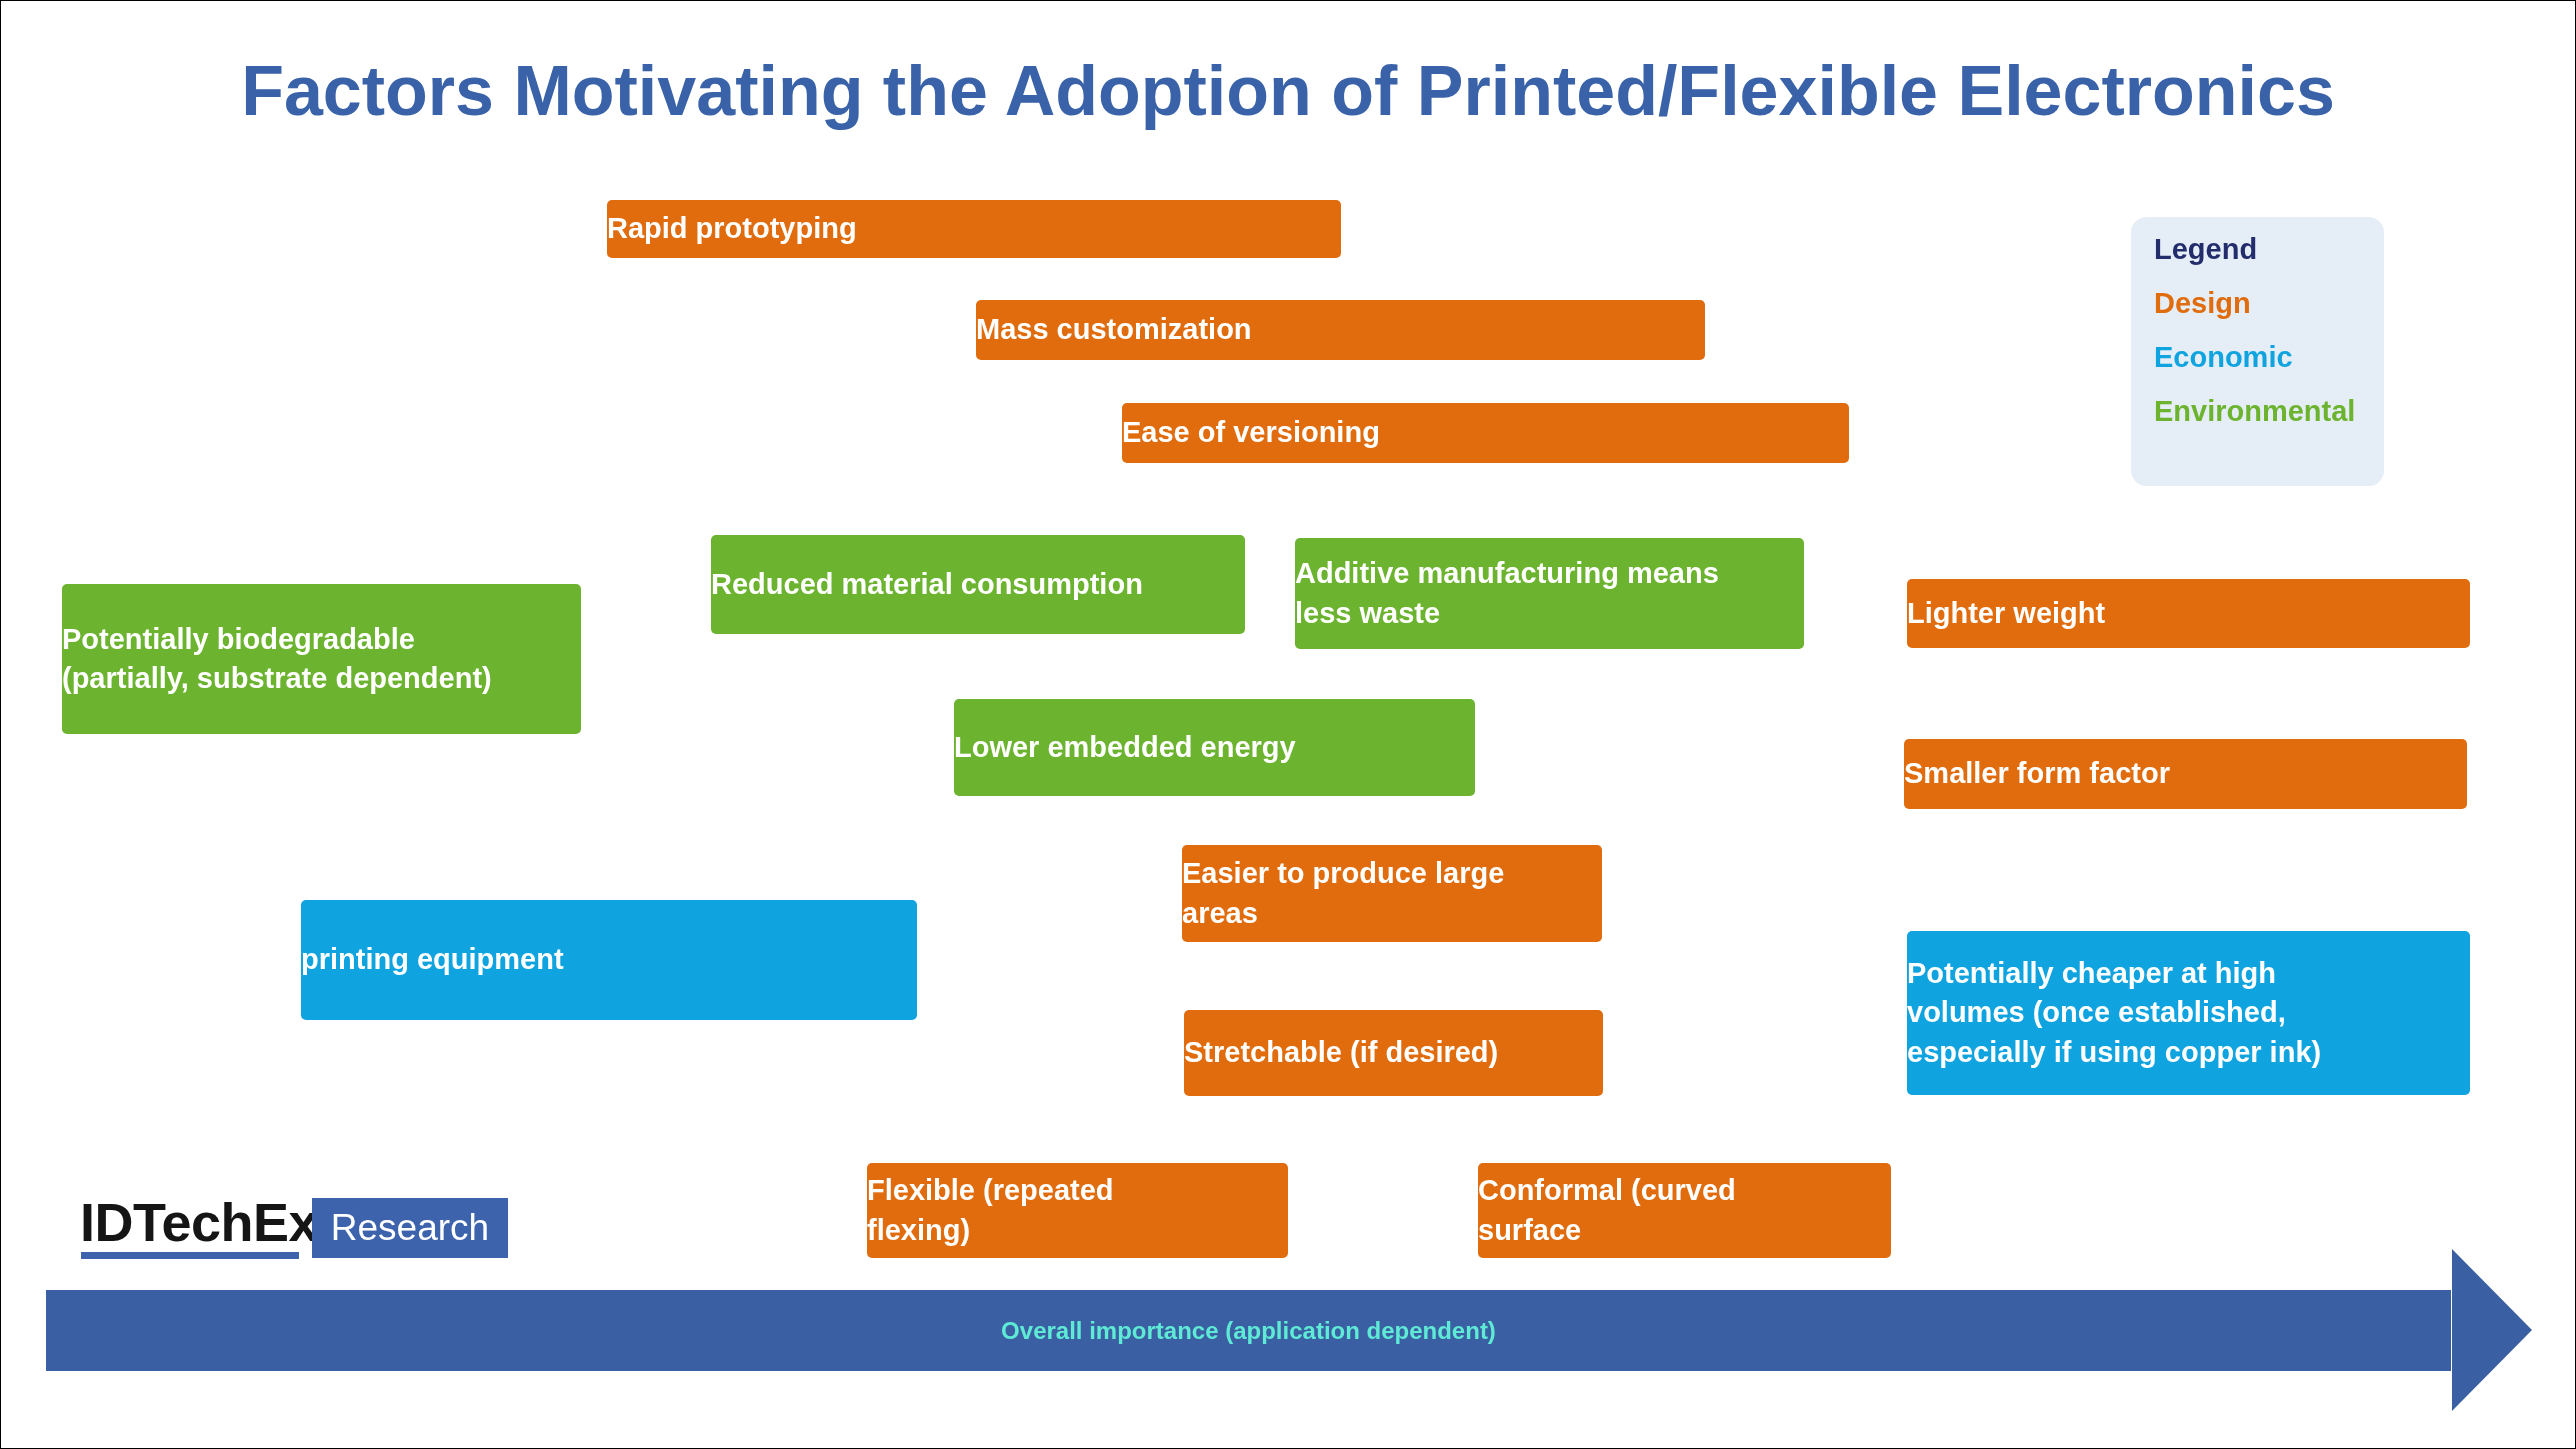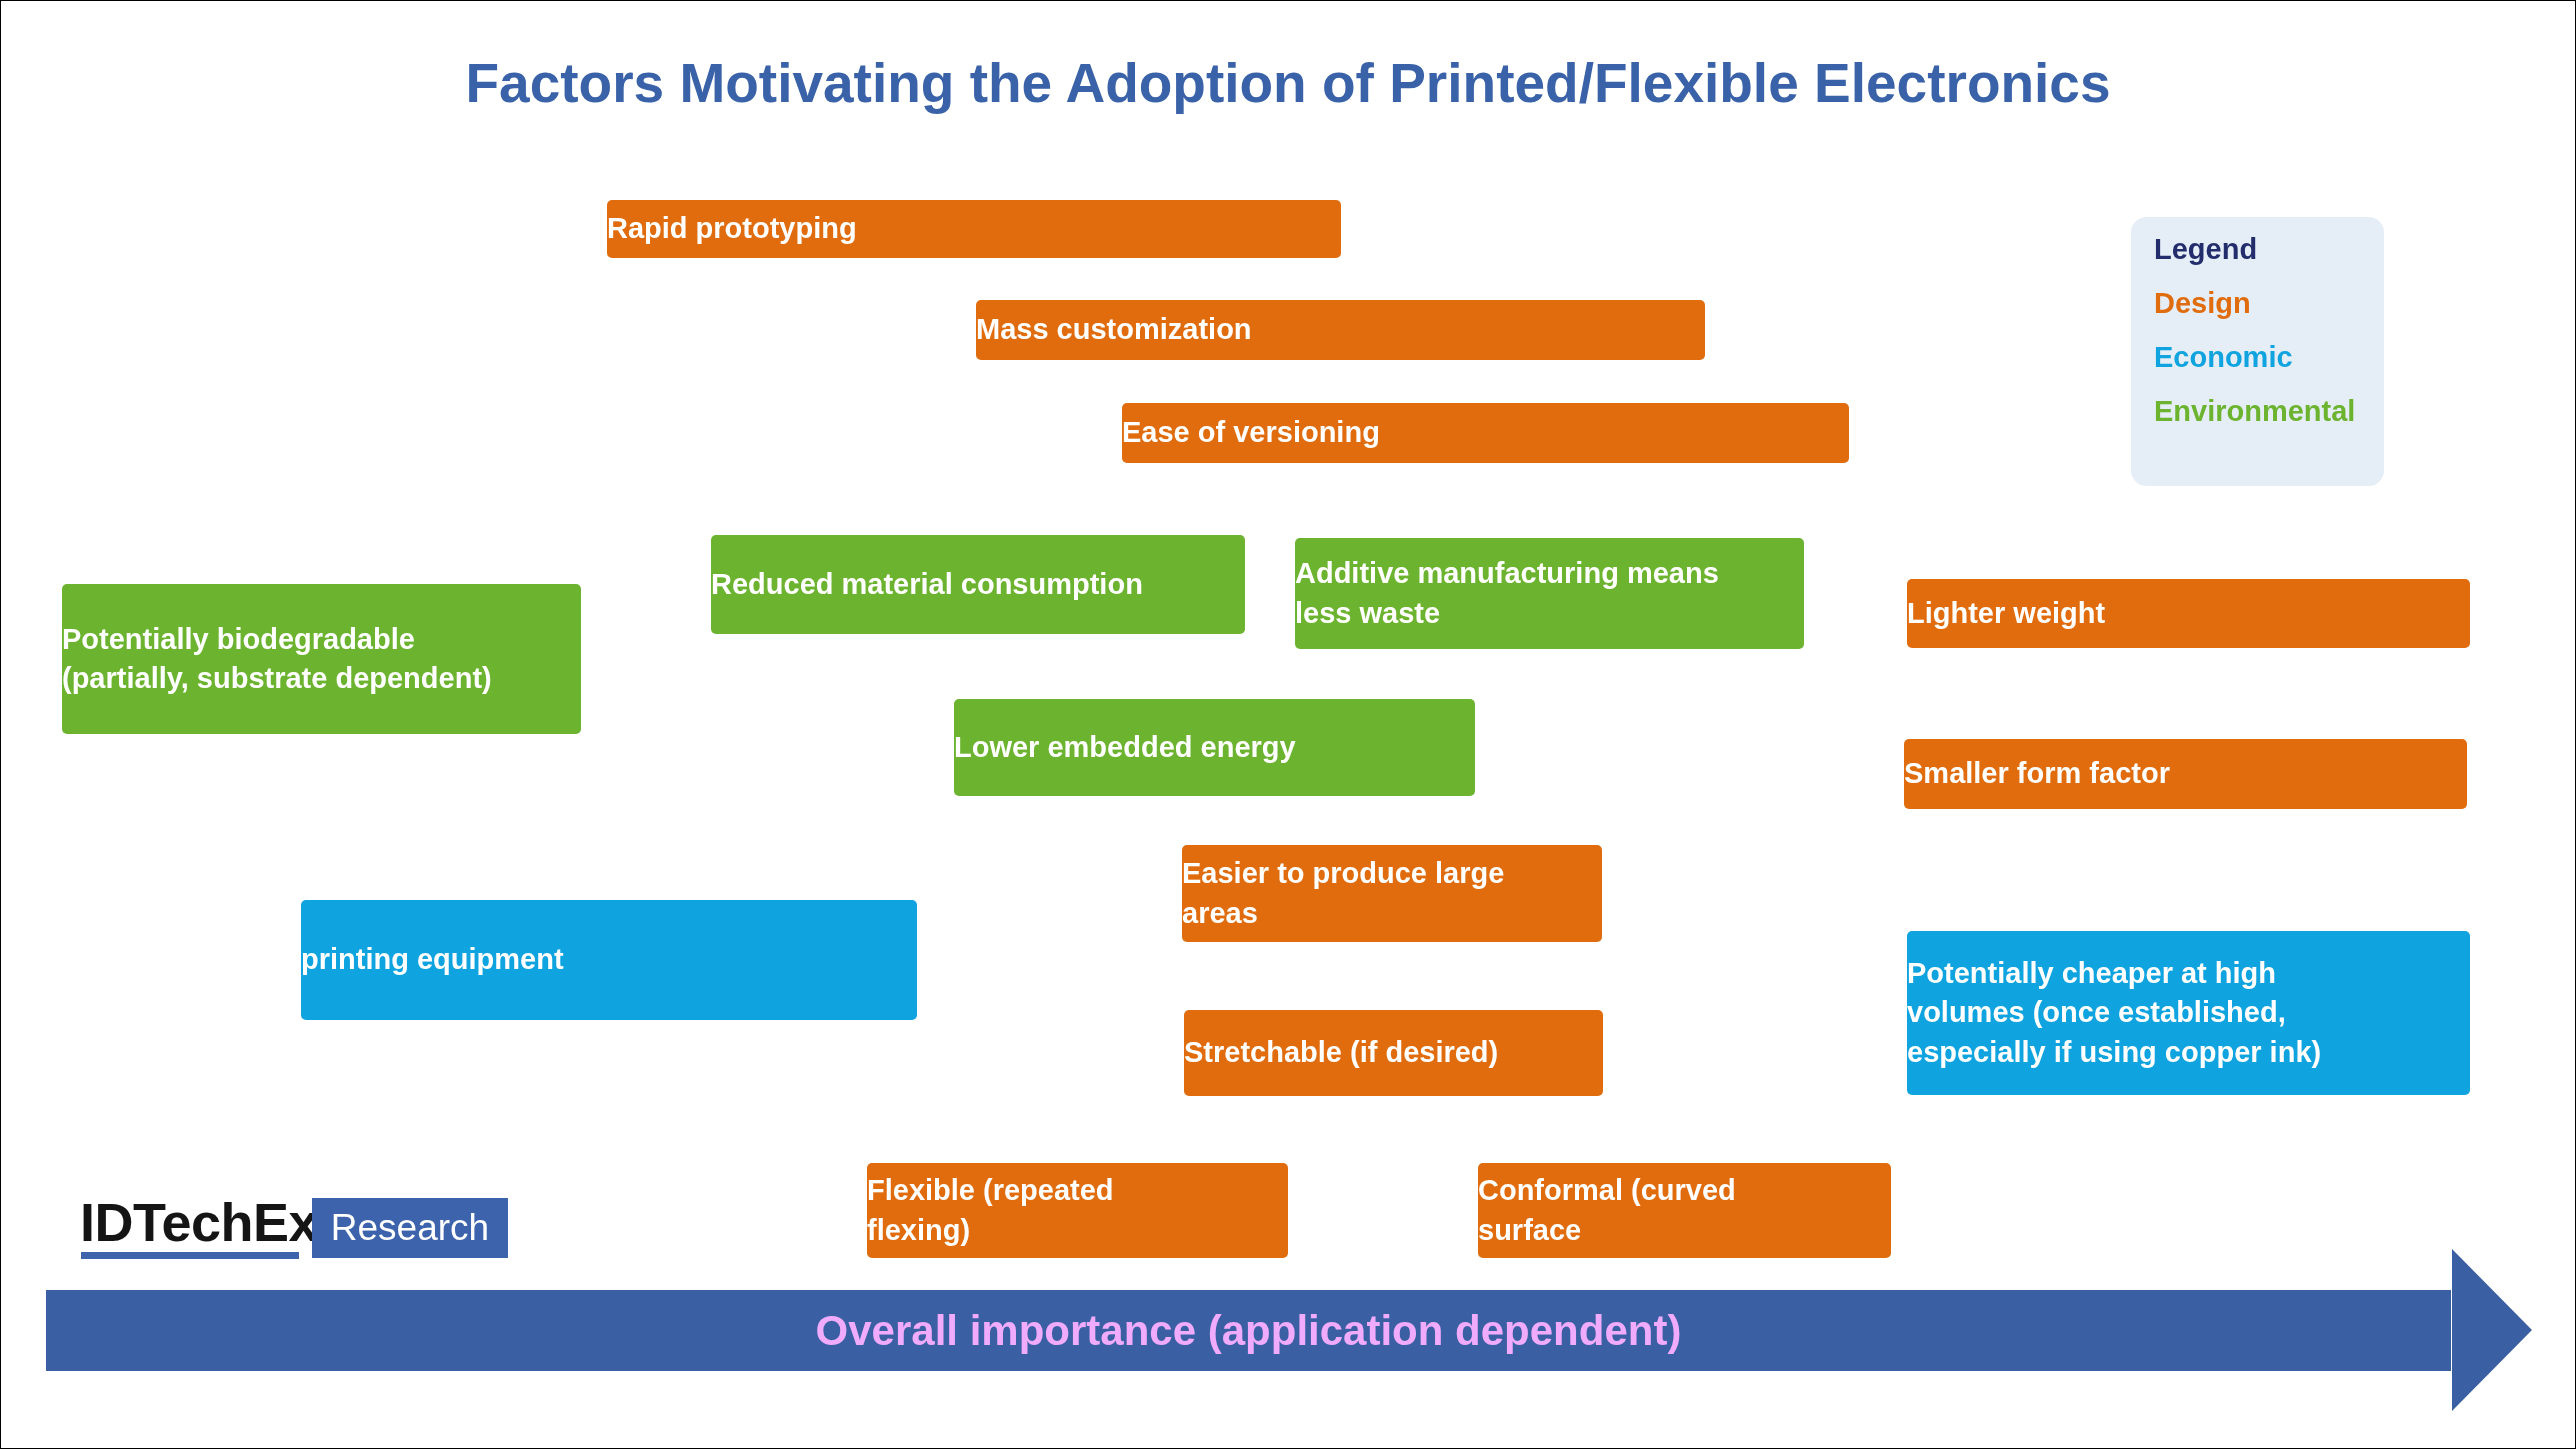--- a/index.html
+++ b/index.html
@@ -8,21 +8,21 @@
     width:2576px;height:1449px;
     background:#ffffff;
     border:1.5px solid #000;
     box-sizing:border-box;
     font-family:"Liberation Sans", sans-serif;
     overflow:hidden;
   }
   .title{
     position:absolute;left:0;top:50px;width:100%;
     text-align:center;
-    font-size:55px;font-weight:700;
+    font-size:70px;font-weight:700;
     color:#3A62A8;
     margin:0;
   }
   .box{
     position:absolute;
     border-radius:5px;
     display:flex;flex-direction:column;
     align-items:flex-start;justify-content:center;
     color:#ffffff;
     font-size:29px;font-weight:700;
@@ -56,21 +56,21 @@
     background:#3C63AC;color:#ffffff;
     font-size:37px;font-weight:400;
     display:flex;align-items:center;justify-content:center;
   }
   .arrow-body{
     position:absolute;left:45px;top:1289px;width:2405px;height:81px;
     background:#3A5FA3;
     display:flex;align-items:center;justify-content:center;
   }
   .arrow-label{
-    color:#f0abfc;font-size:42px;font-weight:700;
+    color:#5eead4;font-size:24px;font-weight:700;
   }
   .arrow-head{
     position:absolute;left:2451px;top:1248px;width:0;height:0;
     border-top:81px solid transparent;
     border-bottom:81px solid transparent;
     border-left:80px solid #3A5FA3;
   }
 </style>
 </head>
 <body>

